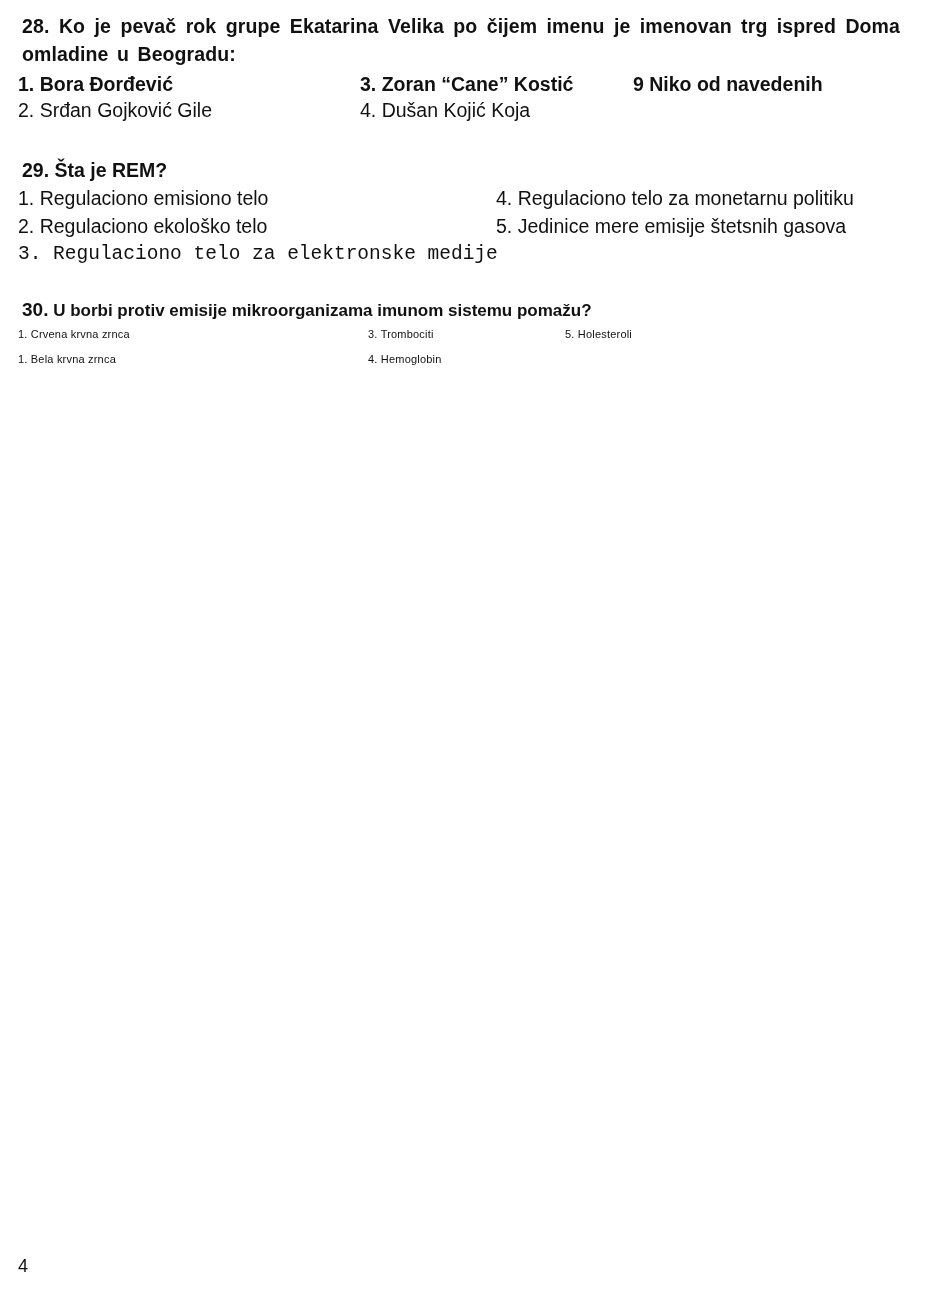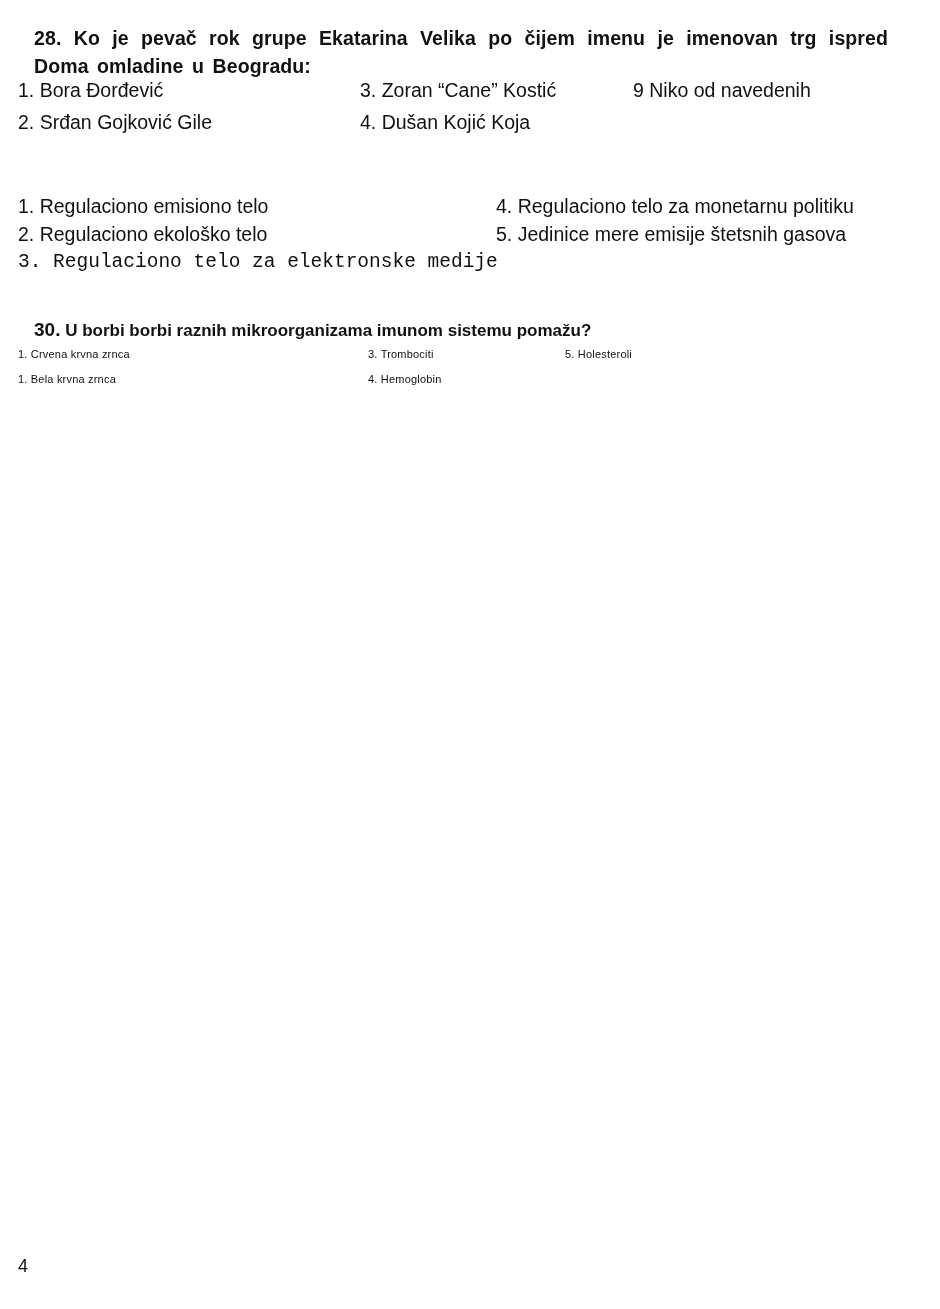--- a/index.html
+++ b/index.html
@@ -21,37 +21,37 @@
       top: 8px;
       width: 886px;
     }
     .q {
       position: relative;
     }
     .q-title {
       font-weight: bold;
       font-size: 19.5px;
       line-height: 28px;
-      margin: 16px;
+      margin: 4px;
     }
     .q28 .q-title {
       text-align: justify;
       text-align-last: left;
       letter-spacing: 0.1px;
       word-spacing: 3px;
     }
     .opt {
       position: absolute;
       white-space: nowrap;
       font-size: 19.5px;
       line-height: 28px;
     }
     
     .q28 { height: 140px; }
-    .q28 .opt.r1 { top: 52px; }
+    .q28 .opt.r1 { top: 58px; font-weight: bold; }
     .q28 .opt.r2 { top: 84px; }
     .q28 .c1 { left: 0; }
     .q28 .c2 { left: 342px; }
     .q28 .c3 { left: 615px; }
 
     
     .q29 { height: 138px; }
     .q29 .opt.r1 { top: 28px; }
     .q29 .opt.r2 { top: 56px; }
     .q29 .opt.r3 { top: 84px; font-family: Liberation Mono, monospace; }
@@ -85,29 +85,30 @@
   <div class="q q28">
     <p class="q-title"><span>28.</span> <span>Ko je pevač rok grupe Ekatarina Velika po čijem imenu je imenovan trg ispred Doma omladine u Beogradu:</span></p>
     <span class="opt r1 c1">1. Bora Đorđević</span>
     <span class="opt r2 c1">2. Srđan Gojković Gile</span>
     <span class="opt r1 c2">3. Zoran “Cane” Kostić</span>
     <span class="opt r2 c2">4. Dušan Kojić Koja</span>
     <span class="opt r1 c3">9 Niko od navedenih</span>
   </div>
 
   <div class="q q29">
+    <p class="q-title"><span>29.</span> <span>Šta je REM?</span></p>
     <span class="opt r1 c1">1. Regulaciono emisiono telo</span>
     <span class="opt r2 c1">2. Regulaciono ekološko telo</span>
     <span class="opt r3 c1">3. Regulaciono telo za elektronske medije</span>
     <span class="opt r1 c2">4. Regulaciono telo za monetarnu politiku</span>
     <span class="opt r2 c2">5. Jedinice mere emisije štetsnih gasova</span>
   </div>
 
   <div class="q q30">
-    <p class="q-title"><span class="q-num">30.</span> <span>U borbi borbi raznih mikroorganizama imunom sistemu pomažu?</span></p>
+    <p class="q-title"><span class="q-num">30.</span> <span>U borbi protiv emisije mikroorganizama imunom sistemu pomažu?</span></p>
     <span class="opt r1 c1">1. Crvena krvna zrnca</span>
     <span class="opt r2 c1">1. Bela krvna zrnca</span>
     <span class="opt r1 c2">3. Trombociti</span>
     <span class="opt r2 c2">4. Hemoglobin</span>
     <span class="opt r1 c3">5. Holesteroli</span>
   </div>
 
 </div>
 
 <div class="page-number">4</div>

